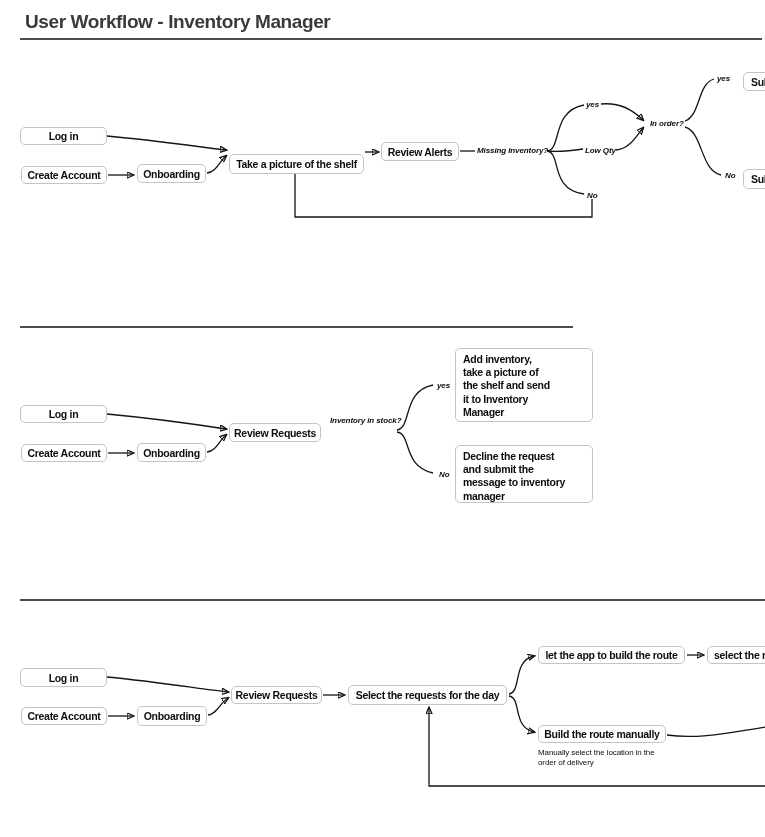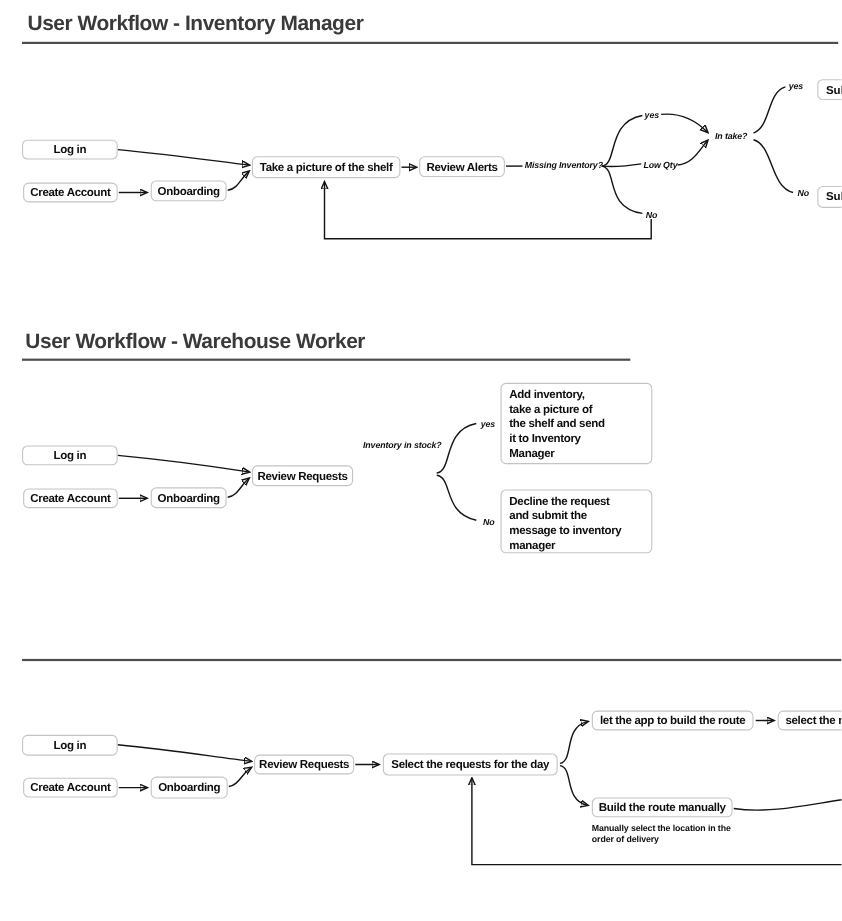--- a/index.html
+++ b/index.html
@@ -12,21 +12,21 @@
   .node{position:absolute;background:#fff;border:1.3px solid #c4c4c4;
         border-radius:5px;font-weight:700;font-size:10.5px;color:#0d0d0d;
         display:flex;align-items:center;justify-content:center;
         white-space:nowrap;letter-spacing:-0.3px;box-sizing:border-box;
         overflow:hidden;}
   .node.multi{white-space:pre-line;justify-content:flex-start;
         align-items:flex-start;text-align:left;padding:4px 7px;
         line-height:13.2px;font-size:10.5px;}
   .lbl{position:absolute;font-weight:700;font-size:8px;color:#0d0d0d;
        white-space:nowrap;letter-spacing:-0.1px;font-style:italic;}
-  .note{position:absolute;font-weight:700;font-size:8px;color:#0d0d0d;
+  .note{position:absolute;font-weight:400;font-size:8px;color:#0d0d0d;
        white-space:pre-line;line-height:9.6px;letter-spacing:-0.1px;}
   svg.wires{position:absolute;left:0;top:0;}
   svg.wires path{fill:none;stroke:#141414;stroke-width:1.3;}
 </style>
 </head>
 <body>
 
 <div class="canvas">
 
   <svg class="wires" width="765" height="837" viewBox="0 0 765 837">
@@ -66,51 +66,50 @@
     <path d="M667,735 C700,740 737,731 766,727"></path>
     <path d="M766,786 L429,786 L429,708" marker-end="url(#ah)"></path>
   </svg>
 
   <div class="title" style="left:25px;top:12px">User Workflow - Inventory Manager</div>
   <div class="rule" style="left:20px;top:38px;width:742px"></div>
 
   <div class="node" style="left:20px;top:127px;width:87px;height:18px">Log in</div>
   <div class="node" style="left:21px;top:166px;width:86px;height:18px">Create Account</div>
   <div class="node" style="left:137px;top:164px;width:69px;height:19px">Onboarding</div>
-  <div class="node" style="left:229px;top:142px;width:135px;height:20px">Take a picture of the shelf</div>
+  <div class="node" style="left:229px;top:154px;width:135px;height:20px">Take a picture of the shelf</div>
   <div class="node" style="left:381px;top:142px;width:78px;height:19px">Review Alerts</div>
   <div class="node" style="left:743px;top:72px;width:70px;height:19px;justify-content:flex-start;padding-left:7px">Sub</div>
   <div class="node" style="left:743px;top:169px;width:70px;height:20px;justify-content:flex-start;padding-left:7px">Sub</div>
 
   <div class="lbl" style="left:477px;top:146px">Missing Inventory?</div>
   <div class="lbl" style="left:586px;top:100px">yes</div>
   <div class="lbl" style="left:585px;top:146px">Low Qty</div>
   <div class="lbl" style="left:587px;top:191px">No</div>
-  <div class="lbl" style="left:650px;top:119px">In take?</div>
+  <div class="lbl" style="left:650px;top:119px">In order?</div>
   <div class="lbl" style="left:717px;top:74px">yes</div>
   <div class="lbl" style="left:725px;top:171px">No</div>
 
-  <div class="title" style="left:23px;top:301px">User Workflow - Warehouse Worker</div>
   <div class="rule" style="left:20px;top:326px;width:553px"></div>
 
   <div class="node" style="left:20px;top:405px;width:87px;height:18px">Log in</div>
   <div class="node" style="left:21px;top:444px;width:86px;height:18px">Create Account</div>
   <div class="node" style="left:137px;top:443px;width:69px;height:19px">Onboarding</div>
   <div class="node" style="left:229px;top:423px;width:92px;height:19px">Review Requests</div>
   <div class="node multi" style="left:455px;top:348px;width:138px;height:74px">Add inventory,
 take a picture of
 the shelf and send
 it to Inventory
 Manager</div>
   <div class="node multi" style="left:455px;top:445px;width:138px;height:58px">Decline the request
 and submit the
 message to inventory
 manager</div>
 
-  <div class="lbl" style="left:330px;top:400px">Inventory in stock?</div>
+  <div class="lbl" style="left:330px;top:416px">Inventory in stock?</div>
   <div class="lbl" style="left:437px;top:381px">yes</div>
   <div class="lbl" style="left:439px;top:470px">No</div>
 
   <div class="rule" style="left:20px;top:599px;width:745px"></div>
 
   <div class="node" style="left:20px;top:668px;width:87px;height:19px">Log in</div>
   <div class="node" style="left:21px;top:707px;width:86px;height:18px">Create Account</div>
   <div class="node" style="left:137px;top:706px;width:70px;height:20px">Onboarding</div>
   <div class="node" style="left:231px;top:686px;width:91px;height:18px">Review Requests</div>
   <div class="node" style="left:348px;top:685px;width:159px;height:20px">Select the requests for the day</div>

